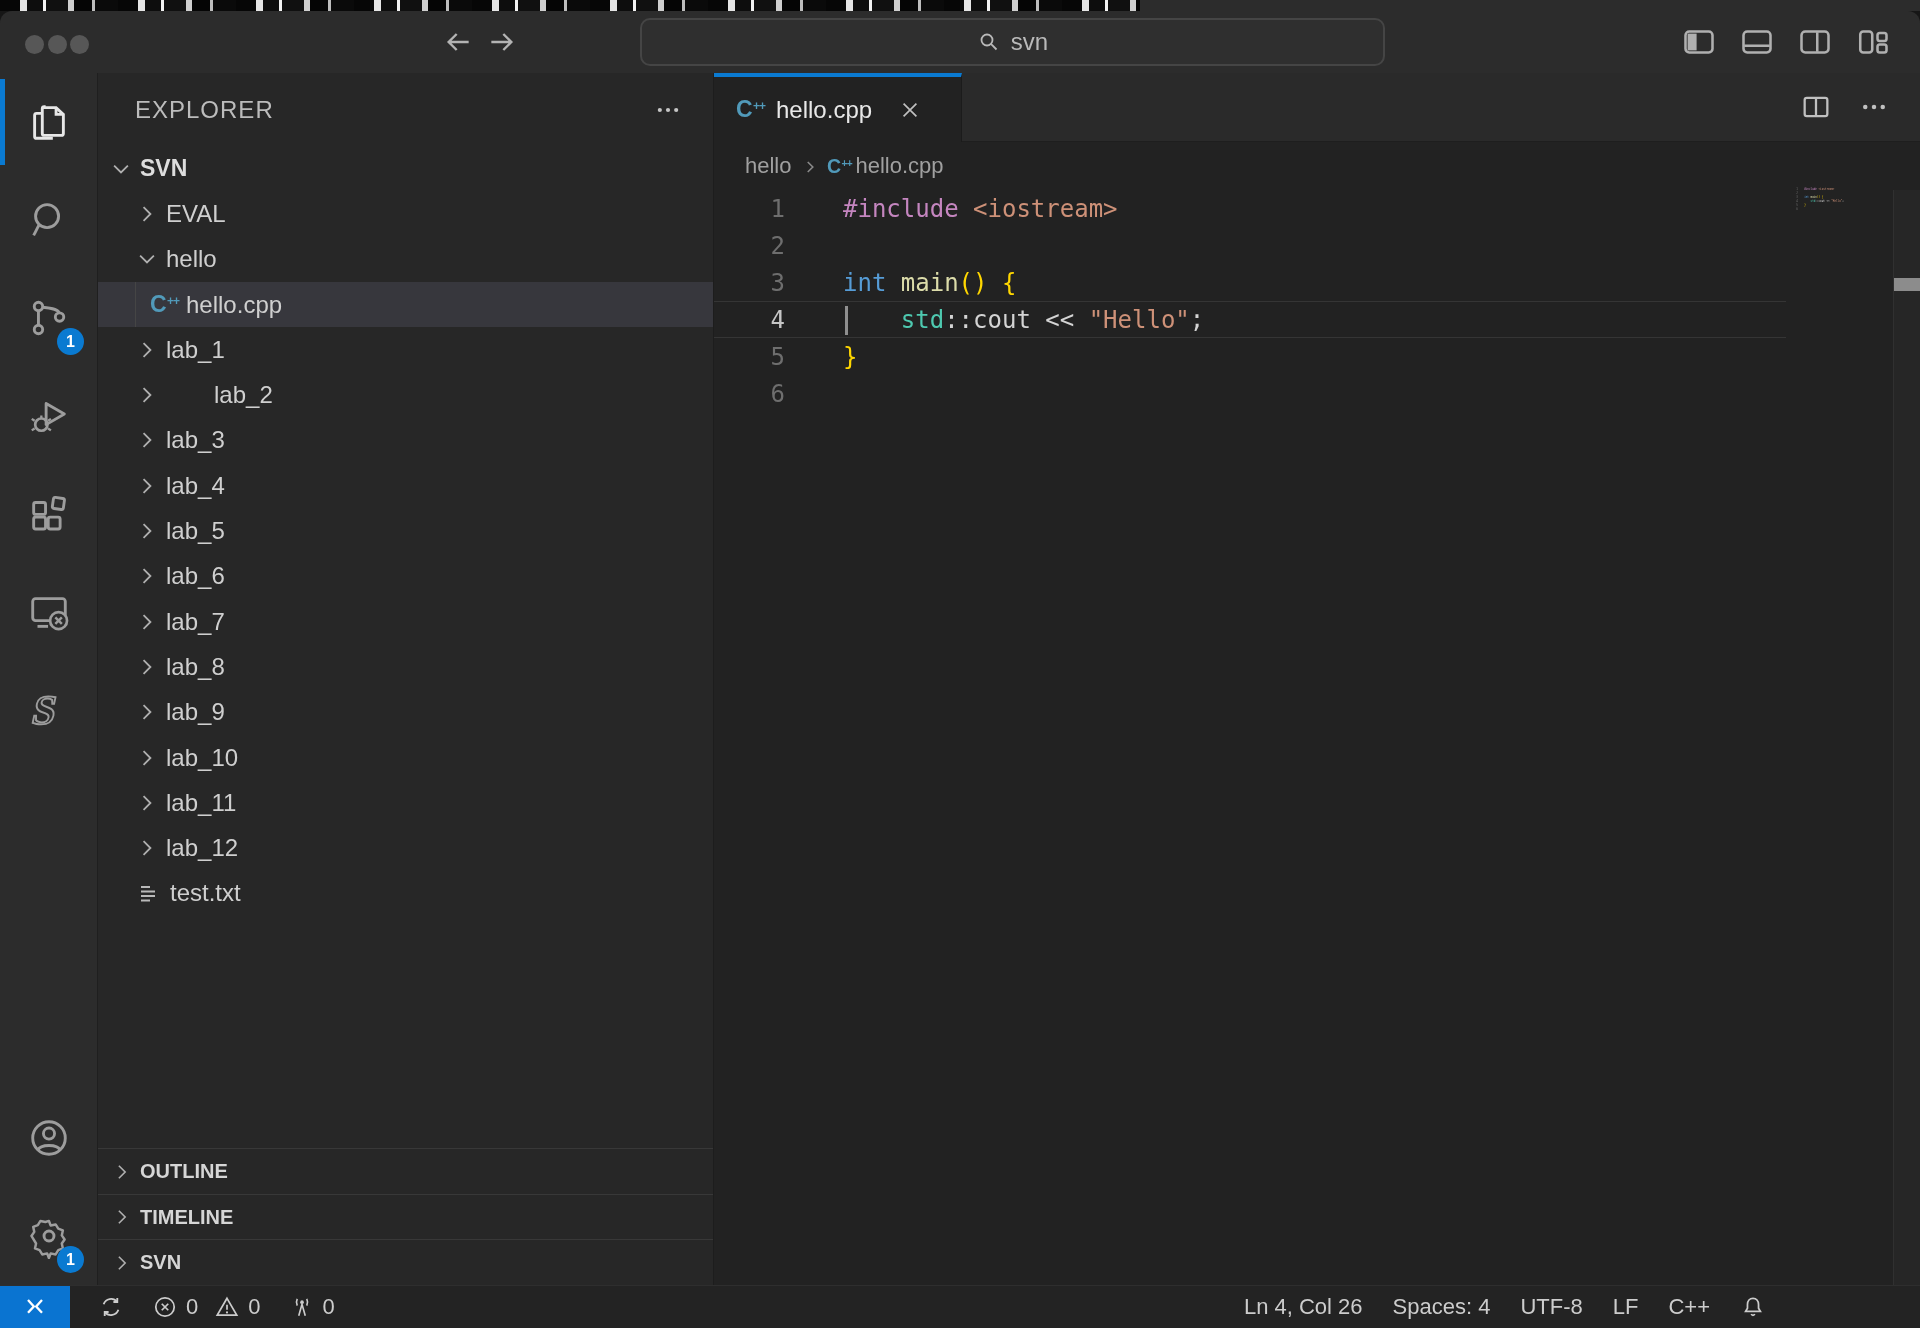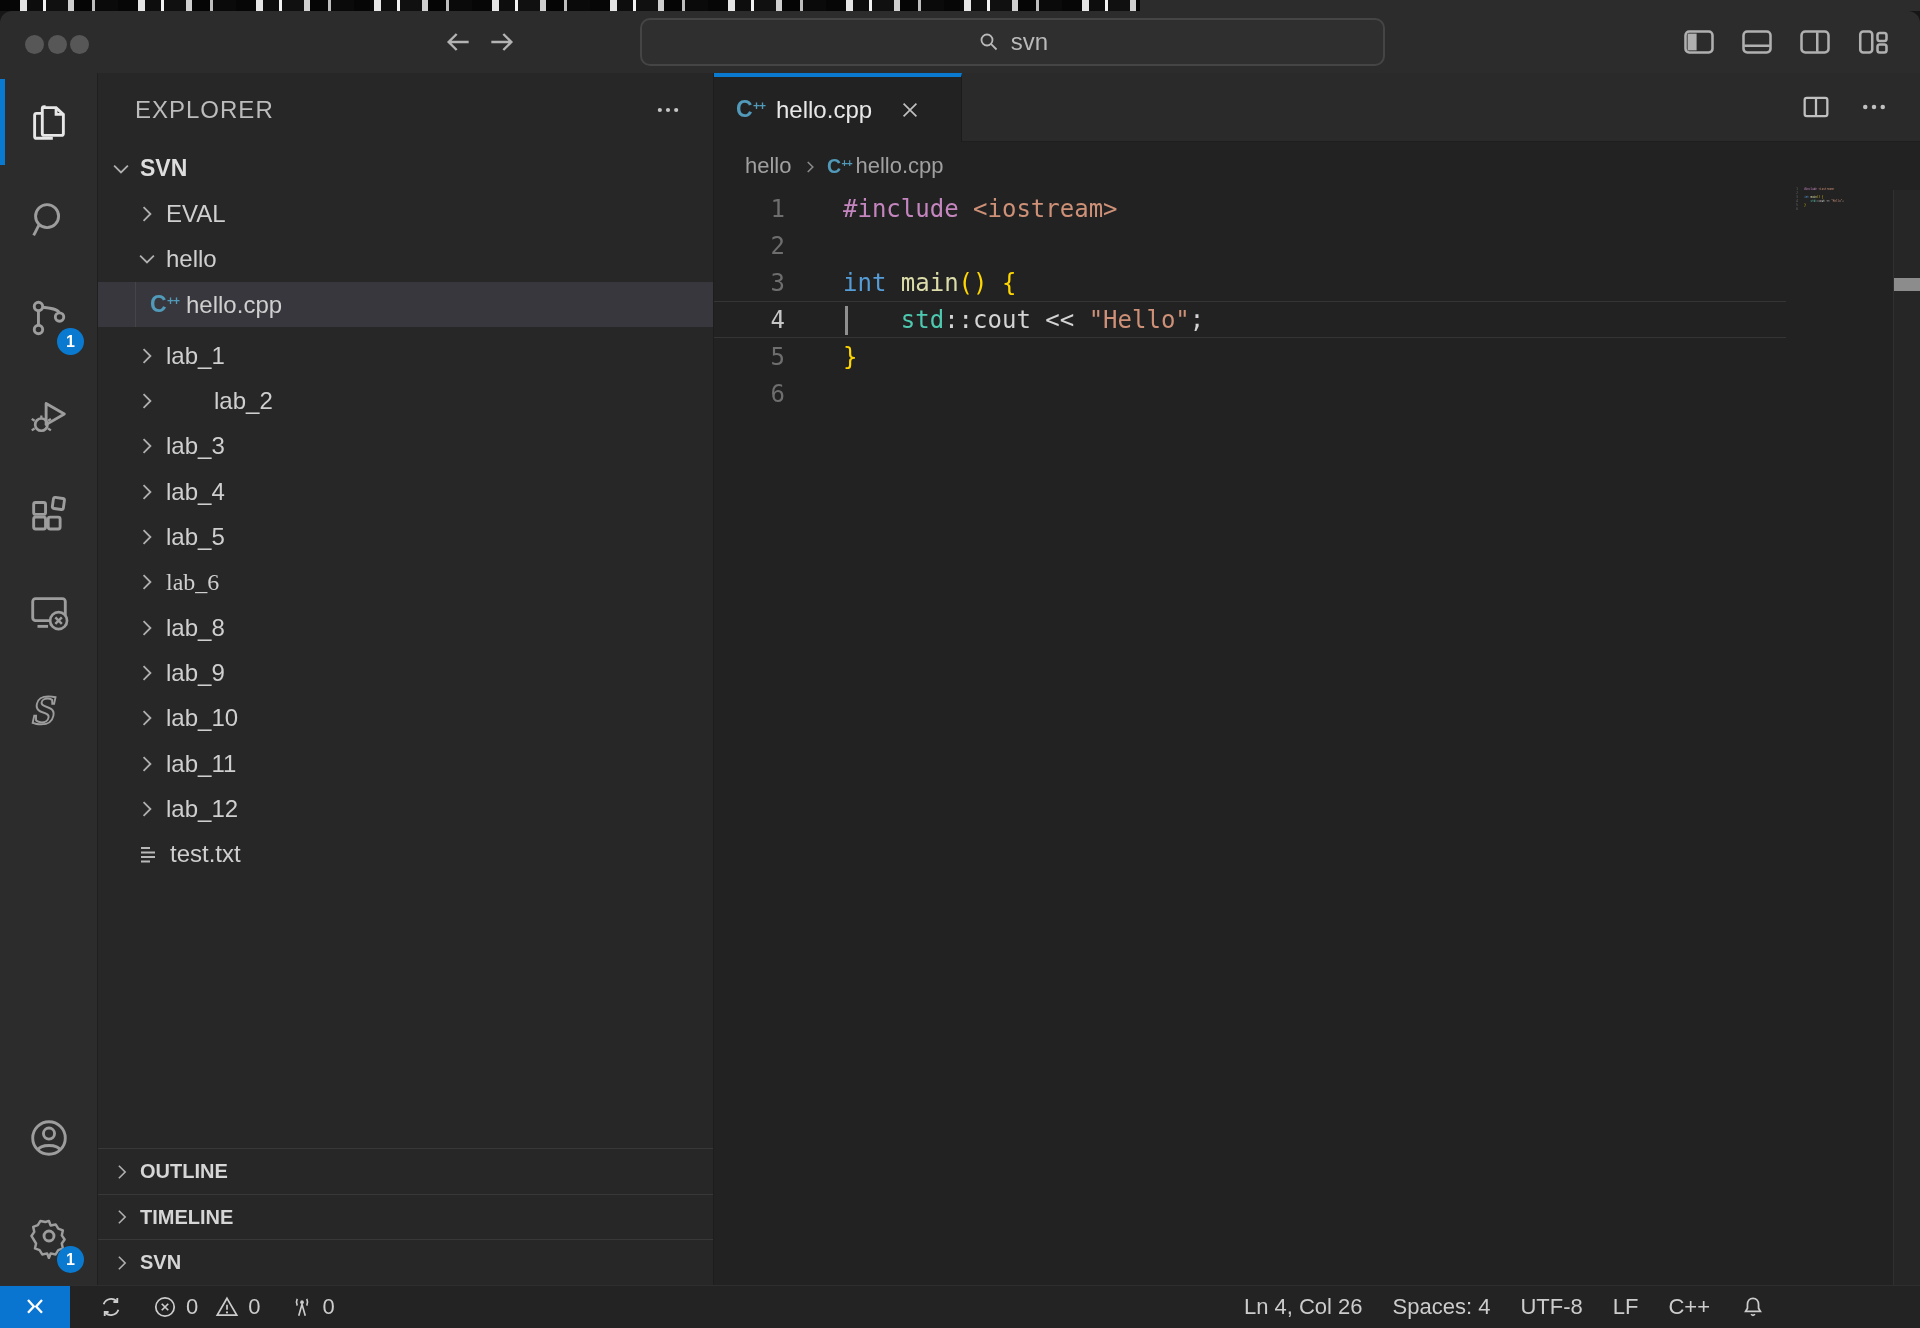--- a/index.html
+++ b/index.html
@@ -268,21 +268,21 @@
             <svg class="chev" viewBox="0 0 16 16">
               <path d="M3 5.5l5 5 5-5" fill="none" stroke="currentColor" stroke-width="1.3"></path>
             </svg>
             <span>hello</span>
           </div>
           <div class="tree-row selected" style="padding-left: 52px;">
             <span class="guide"></span>
             <span class="cpp-icon">C<i>++</i></span>
             <span>hello.cpp</span>
           </div>
-          <div class="tree-row" style="padding-left: 38px; margin-top: 6px;">
+          <div class="tree-row" style="padding-left: 38px;">
             <svg class="chev" viewBox="0 0 16 16">
               <path d="M5.5 3l5 5-5 5" fill="none" stroke="currentColor" stroke-width="1.3"></path>
             </svg>
             <span>lab_1</span>
           </div>
           <div class="tree-row" style="padding-left: 38px; gap: 48px;">
             <svg class="chev" viewBox="0 0 16 16">
               <path d="M5.5 3l5 5-5 5" fill="none" stroke="currentColor" stroke-width="1.3"></path>
             </svg>
             <span>lab_2</span>
@@ -298,25 +298,31 @@
               <path d="M5.5 3l5 5-5 5" fill="none" stroke="currentColor" stroke-width="1.3"></path>
             </svg>
             <span>lab_4</span>
           </div>
           <div class="tree-row" style="padding-left: 38px;">
             <svg class="chev" viewBox="0 0 16 16">
               <path d="M5.5 3l5 5-5 5" fill="none" stroke="currentColor" stroke-width="1.3"></path>
             </svg>
             <span>lab_5</span>
           </div>
-          <div class="tree-row" style="padding-left: 38px; font-family: Liberation Serif, serif;">
+          <div class="tree-row" style="padding-left: 38px;">
             <svg class="chev" viewBox="0 0 16 16">
               <path d="M5.5 3l5 5-5 5" fill="none" stroke="currentColor" stroke-width="1.3"></path>
             </svg>
             <span>lab_6</span>
+          </div>
+          <div class="tree-row" style="padding-left: 38px;">
+            <svg class="chev" viewBox="0 0 16 16">
+              <path d="M5.5 3l5 5-5 5" fill="none" stroke="currentColor" stroke-width="1.3"></path>
+            </svg>
+            <span>lab_7</span>
           </div>
           <div class="tree-row" style="padding-left: 38px;">
             <svg class="chev" viewBox="0 0 16 16">
               <path d="M5.5 3l5 5-5 5" fill="none" stroke="currentColor" stroke-width="1.3"></path>
             </svg>
             <span>lab_8</span>
           </div>
           <div class="tree-row" style="padding-left: 38px;">
             <svg class="chev" viewBox="0 0 16 16">
               <path d="M5.5 3l5 5-5 5" fill="none" stroke="currentColor" stroke-width="1.3"></path>

